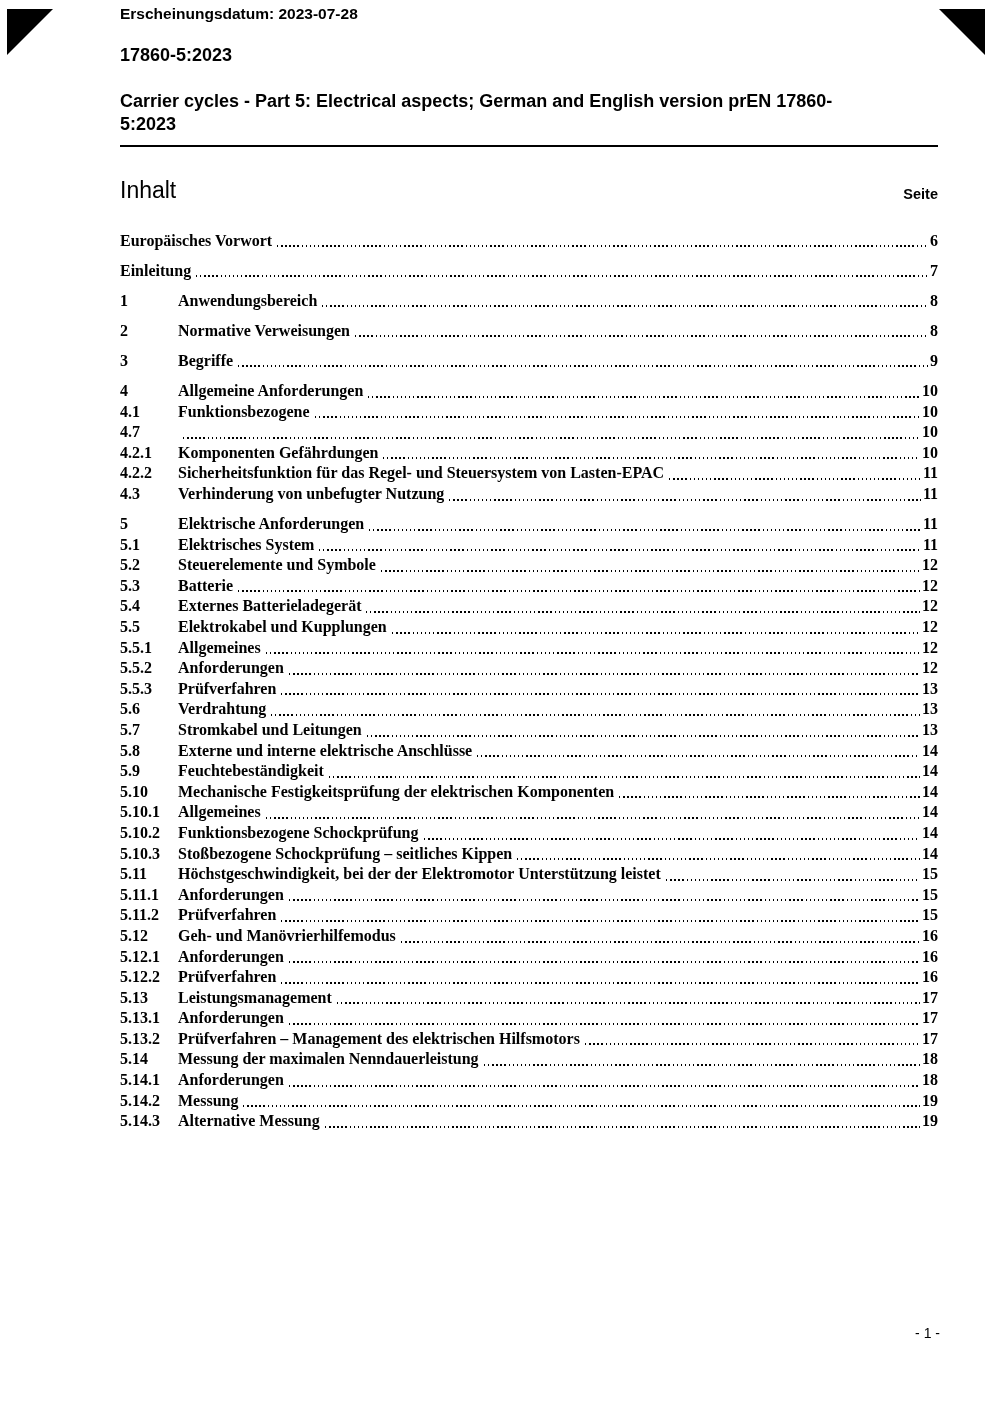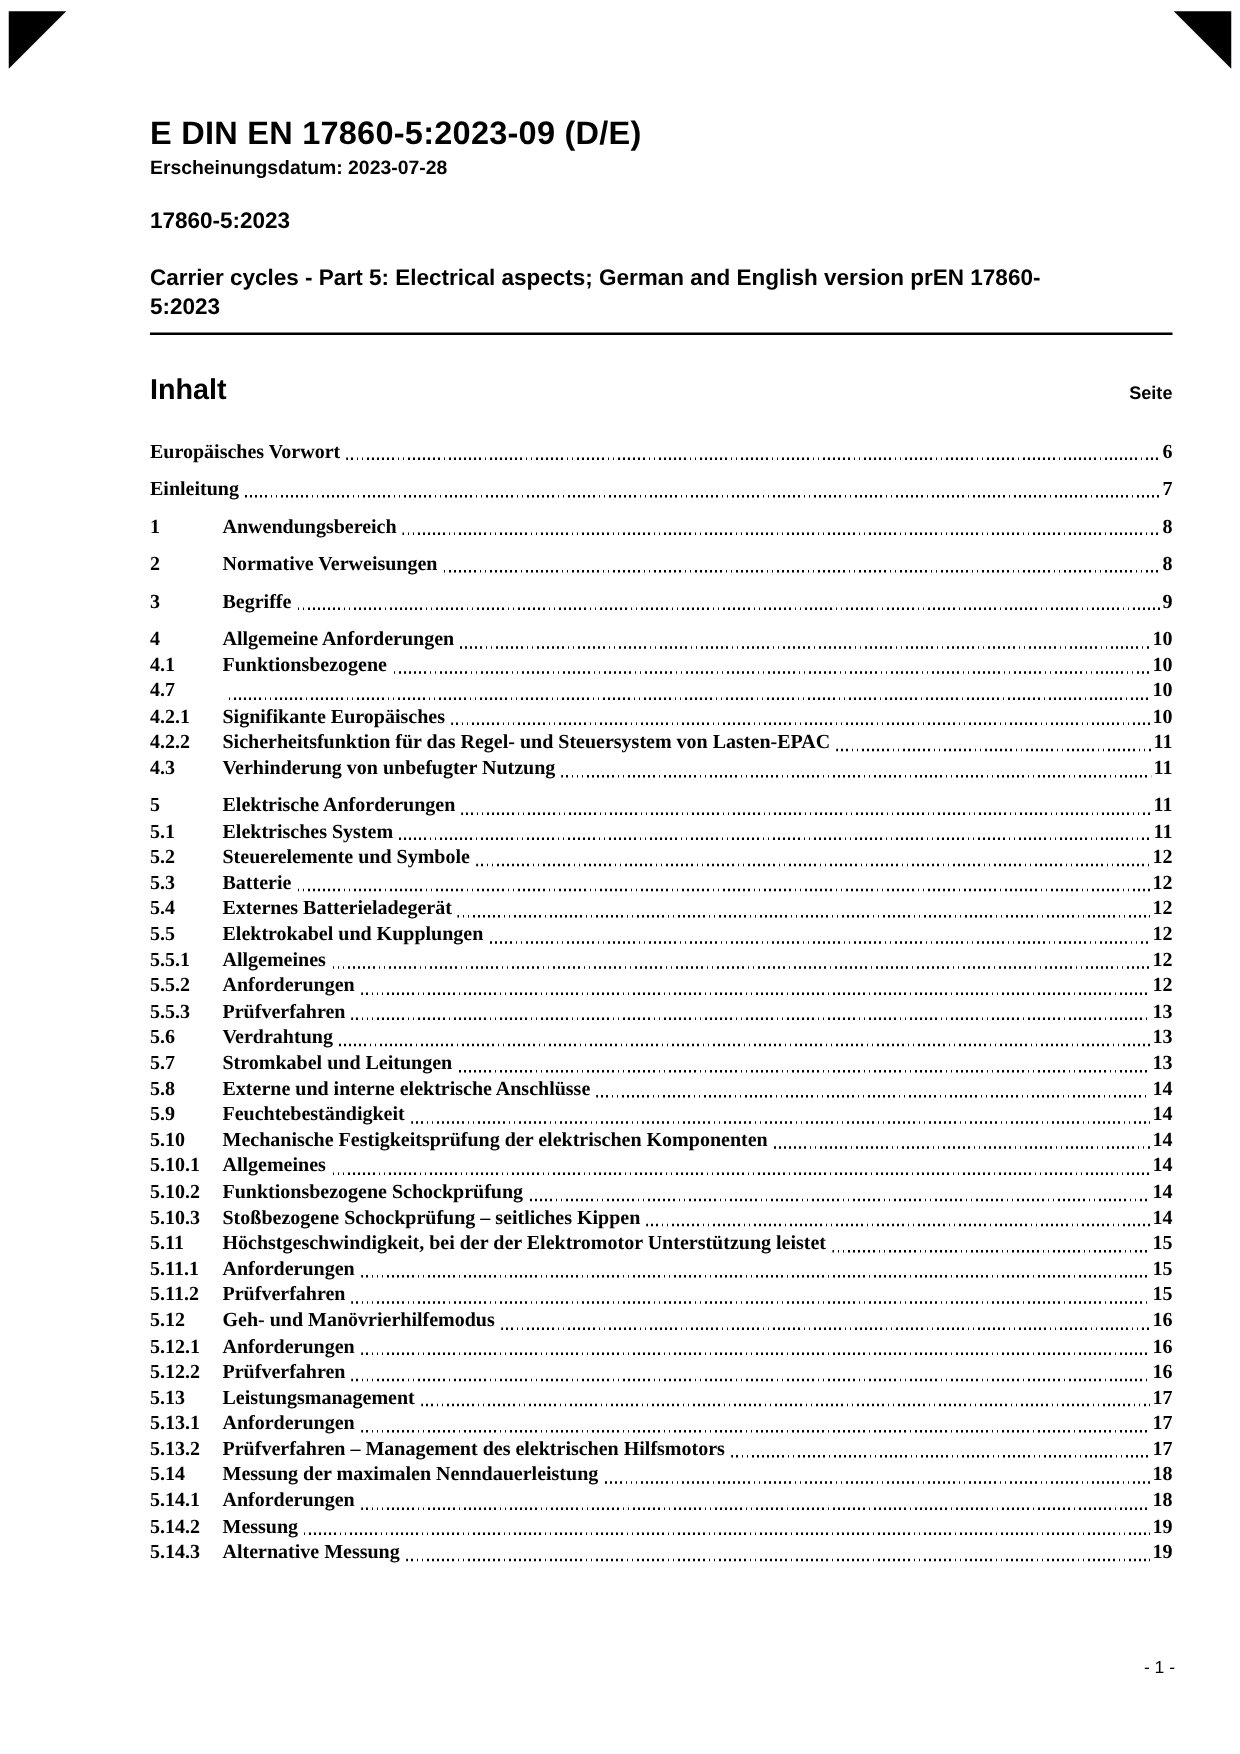--- a/index.html
+++ b/index.html
@@ -45,21 +45,21 @@
     border: none;
     border-top: 2.5px solid #000;
     width: 100%;
   }
   .toc-header {
     margin-top: 30px;
     display: flex;
     justify-content: space-between;
     align-items: flex-end;
   }
-  .toc-heading { font-size: 23px; line-height: 27px; font-weight: bold; }
+  .toc-heading { font-size: 23px; line-height: 27px; font-weight: normal; }
   .page-label  { font-size: 14.5px; line-height: 20px; font-weight: bold; }
 
   .toc-list {
     margin-top: 27px;
     font-family: "Liberation Serif", "DejaVu Serif", serif;
     font-weight: bold;
     font-size: 16px;
   }
   .toc-group { margin-top: 9.5px; }
   .toc-group:first-child { margin-top: 0; }
@@ -93,21 +93,20 @@
 </head>
 <body>
 
 <div class="page">
 
   <div class="corner-mark left"></div>
   <div class="corner-mark right"></div>
 
   <div class="content">
 
-    <div class="doc-number">E DIN EN 17860-5:2023-09 (D/E)</div>
 
     <div class="publish-date">Erscheinungsdatum: 2023-07-28</div>
 
     <div class="title-block de">
       <div>17860-5:2023</div>
     </div>
 
     <div class="title-block en">
       <div>Carrier cycles - Part 5: Electrical aspects; German and English version prEN 17860-</div>
       <div>5:2023</div>
@@ -174,21 +173,21 @@
     <span class="toc-leader"></span>
     <span class="toc-page">10</span>
   </div>
           <div class="toc-row">
     <span class="toc-num">4.7</span>
     <span class="toc-leader"></span>
     <span class="toc-page">10</span>
   </div>
           <div class="toc-row">
     <span class="toc-num">4.2.1</span>
-    <span class="toc-title">Signifikante Europäisches</span>
+    <span class="toc-title">Komponenten Gefährdungen</span>
     <span class="toc-leader"></span>
     <span class="toc-page">10</span>
   </div>
           <div class="toc-row">
     <span class="toc-num">4.2.2</span>
     <span class="toc-title">Sicherheitsfunktion für das Regel- und Steuersystem von Lasten-EPAC</span>
     <span class="toc-leader"></span>
     <span class="toc-page">11</span>
   </div>
           <div class="toc-row">

